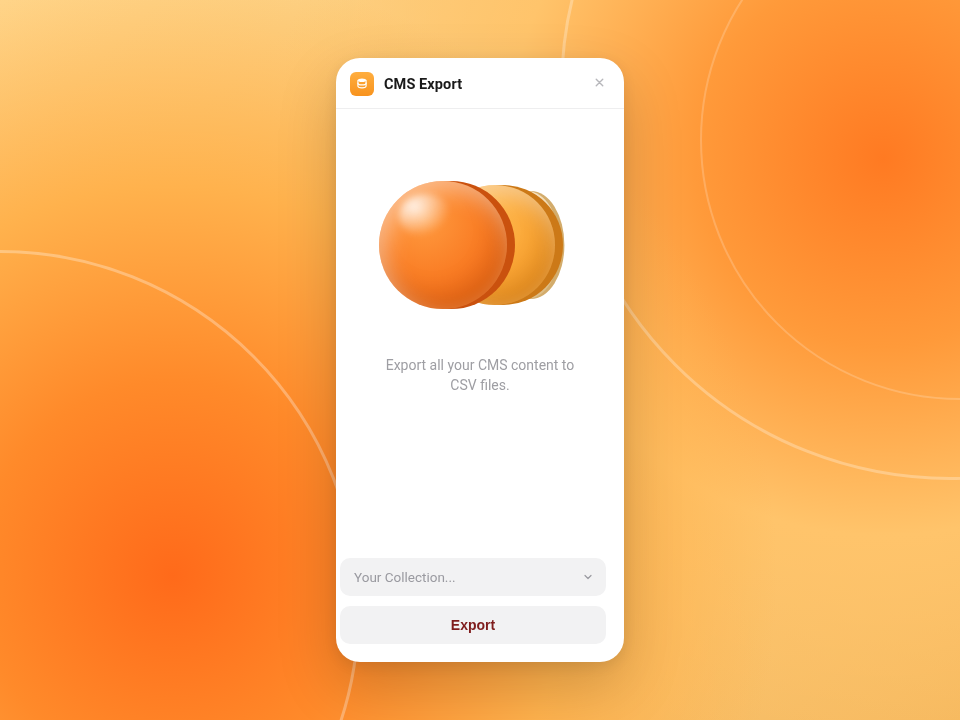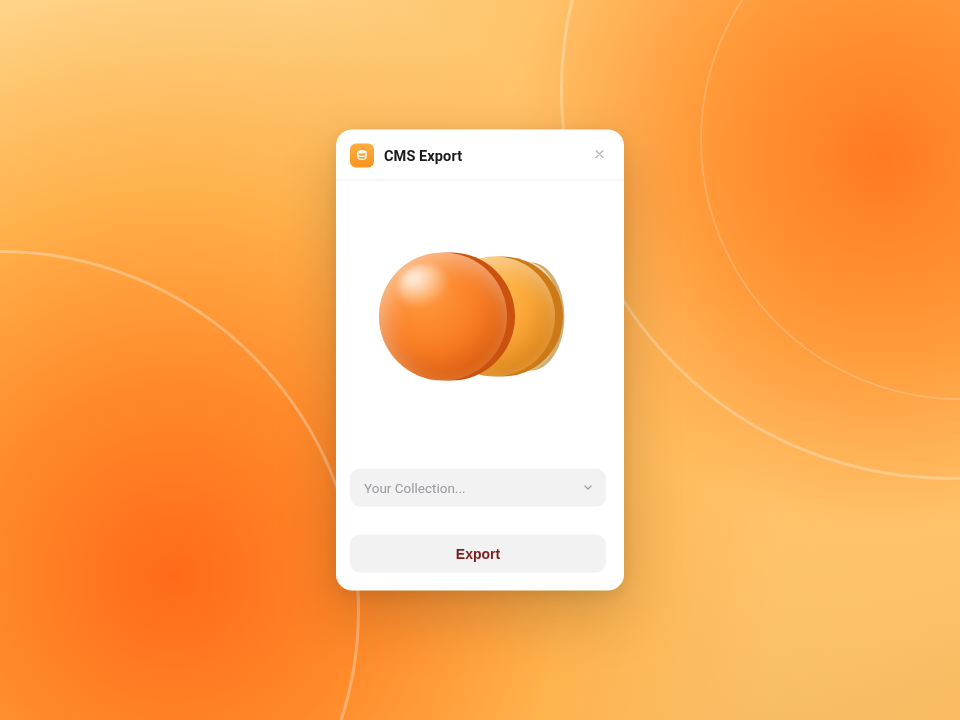--- a/index.html
+++ b/index.html
@@ -30,23 +30,23 @@
     .ring.r1 { width: 720px; height: 720px; left: -360px; top: 250px; border-width: 3px; opacity: 0.55; }
     .ring.r2 { width: 780px; height: 780px; left: 560px; top: -300px; border-width: 3px; opacity: 0.5; }
     .ring.r3 { width: 520px; height: 520px; left: 700px; top: -120px; opacity: 0.35; }
 
     
     .card {
       position: absolute;
       left: 50%; top: 50%;
       transform: translate(-50%, -50%);
       width: 288px;
-      height: 461px;
+      height: 604px;
       background: #ffffff;
-      border-radius: 16px;
+      border-radius: 24px;
       box-shadow:
         0 24px 60px rgba(0,0,0,0.18),
         0 4px 14px rgba(0,0,0,0.08);
       display: flex;
       flex-direction: column;
       justify-content: flex-end;
     }
 
     .card-header {
       display: flex; align-items: center;
@@ -130,22 +130,22 @@
     .description {
       margin-top: 20px;
       text-align: center;
       color: #9e9ea3;
       font-size: 14px;
       line-height: 1.45;
       max-width: 200px;
     }
 
     .card-footer {
-      padding: 0 18px 18px 14px;
-      display: flex; flex-direction: column; gap: 28px;
+      padding: 0 18px 18px 4px;
+      display: flex; flex-direction: column; gap: 10px;
     }
 
     .select {
       position: relative;
       width: 100%;
       height: 38px;
       background: #f2f2f3;
       border-radius: 10px;
       display: flex; align-items: center;
       padding: 0 36px 0 14px;
@@ -209,20 +209,21 @@
         </div>
       <div class="disc3d d2">
           <div class="side"></div>
           <div class="face"></div>
         </div>
       <div class="disc3d d1">
           <div class="side"></div>
           <div class="face"></div>
         </div>
     </div>
+    <p class="description">Export all your CMS content to CSV files.</p>
   </div>
 
   <div class="card-footer">
     <div class="select" role="button" tabindex="0">
       <span class="select-label">Your Collection...</span>
       <span class="select-caret">
         <svg viewBox="0 0 24 24" aria-hidden="true">
           <path d="M6 9l6 6 6-6" stroke="currentColor" stroke-width="2.4" fill="none" stroke-linecap="round" stroke-linejoin="round"></path>
         </svg>
       </span>

